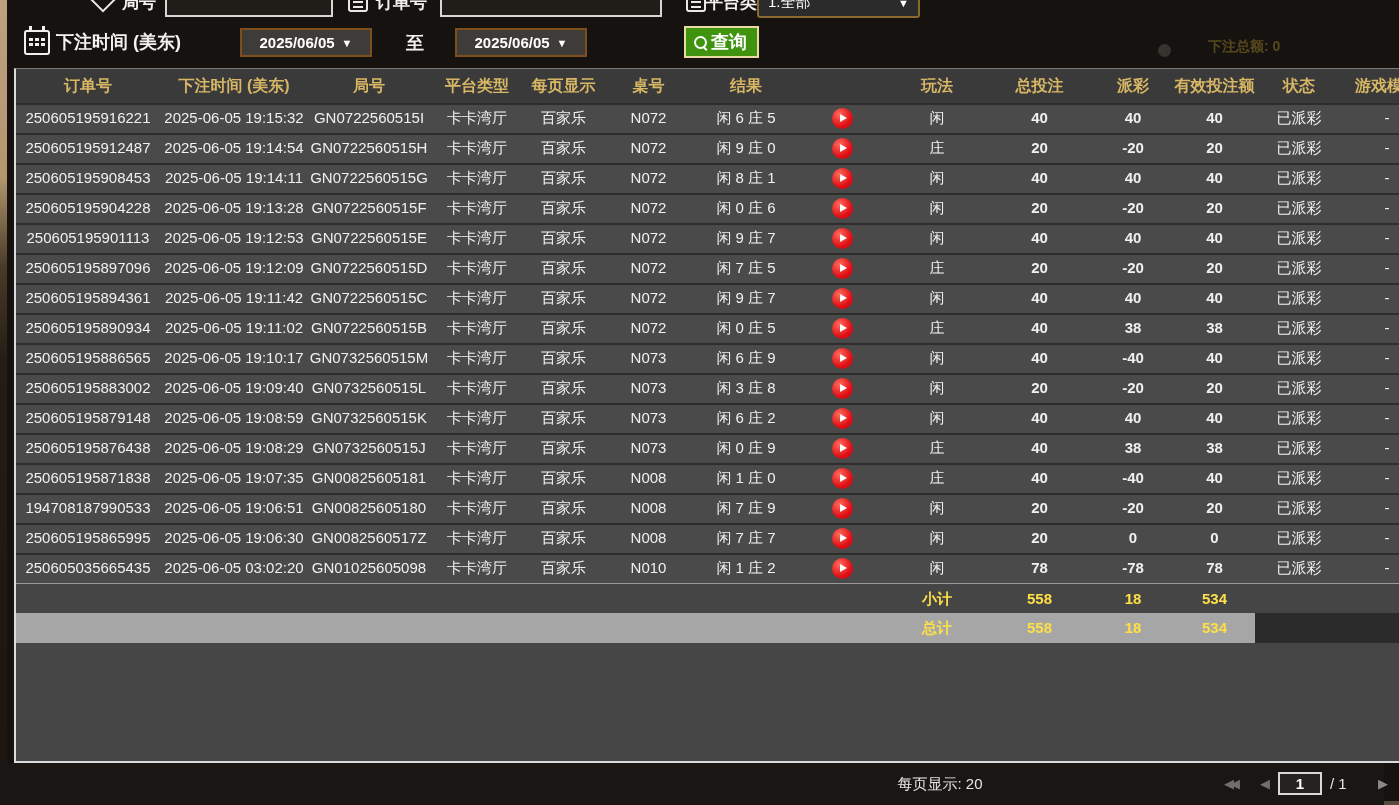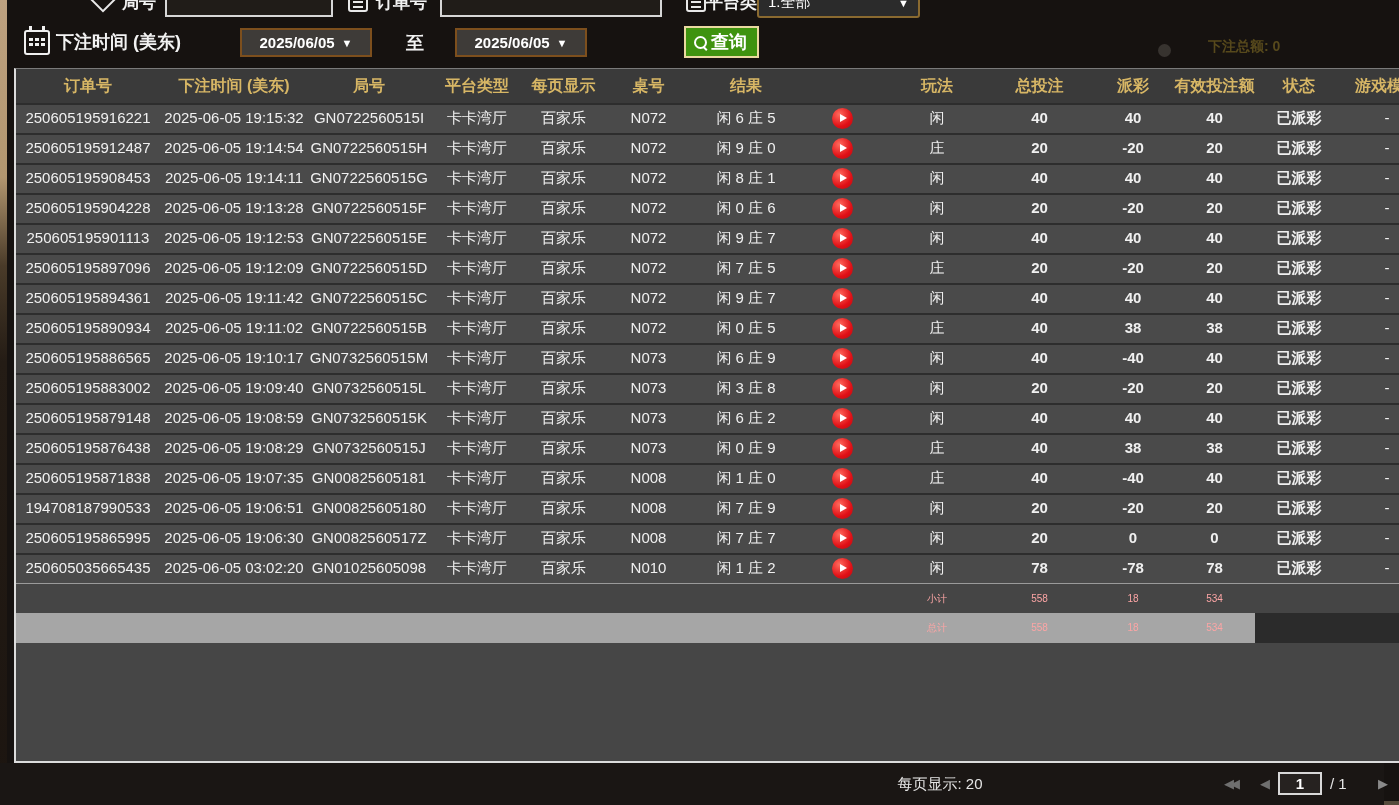--- a/index.html
+++ b/index.html
@@ -73,29 +73,29 @@
   .thead{height:34px;background:#3a3a3a;}
   .thead .hc{font-size:16px;font-weight:bold;color:#d7b665;text-align:center;line-height:34px;
     white-space:nowrap;overflow:visible;}
   .trow{height:30px;box-sizing:border-box;border-top:2px solid #2d2d2d;background:#4a4a4a;}
   .trow .c{text-align:center;line-height:26px;font-size:15px;color:#f0f0f0;white-space:nowrap;}
   .cell-time{font-size:14px;}
   .num{font-weight:bold;}
   .pos{color:#c03a3a;}
   .neg{color:#5fe112;}
   .zero{color:#f0f0f0;}
-  .cell-status{color:#00d300;font-weight:bold;}
+  .cell-status{color:#00d300;font-weight:normal;}
   .cell-mode{color:#9a9a9a;}
   .play-btn{display:inline-block;width:21px;height:21px;margin-top:3px;border-radius:50%;
     background:radial-gradient(circle at 35% 30%,#ff6b5e,#e01016 60%,#b50d12);cursor:pointer;
     position:relative;vertical-align:top;}
   .play-tri{position:absolute;left:8px;top:6px;width:0;height:0;border-left:7px solid #fff;
     border-top:4.5px solid transparent;border-bottom:4.5px solid transparent;}
   .sumrow{border-top:1px solid #9a9a9a;background:#454545;height:30px;}
-  .sumrow .c,.totalrow .c{line-height:29px;font-size:10px;font-weight:normal;color:#fca5a5;text-align:center;}
+  .sumrow .c,.totalrow .c{line-height:29px;font-size:15px;font-weight:bold;color:#fde047;text-align:center;}
   .totalrow{border-top:none;background:#2b2b2b;position:relative;height:30px;box-sizing:border-box;}
   .totalrow::before{content:"";position:absolute;left:0;top:0;width:1239px;height:30px;background:#a6a6a6;}
   .totalrow .c{position:relative;z-index:1;text-align:center;}
   .sum-label{grid-column:9;} .sum-bet{grid-column:10;} .sum-payout{grid-column:11;} .sum-valid{grid-column:12;}
   .tfiller{height:121px;background:#464646;}
 
   
   .pagebar{position:absolute;left:0;top:763px;width:1384px;height:42px;background:#1a1614;}
   .pagebar span{position:absolute;color:#e5e5e5;font-size:15px;line-height:42px;}
   .pg-size{left:880px;width:120px;text-align:center;}

